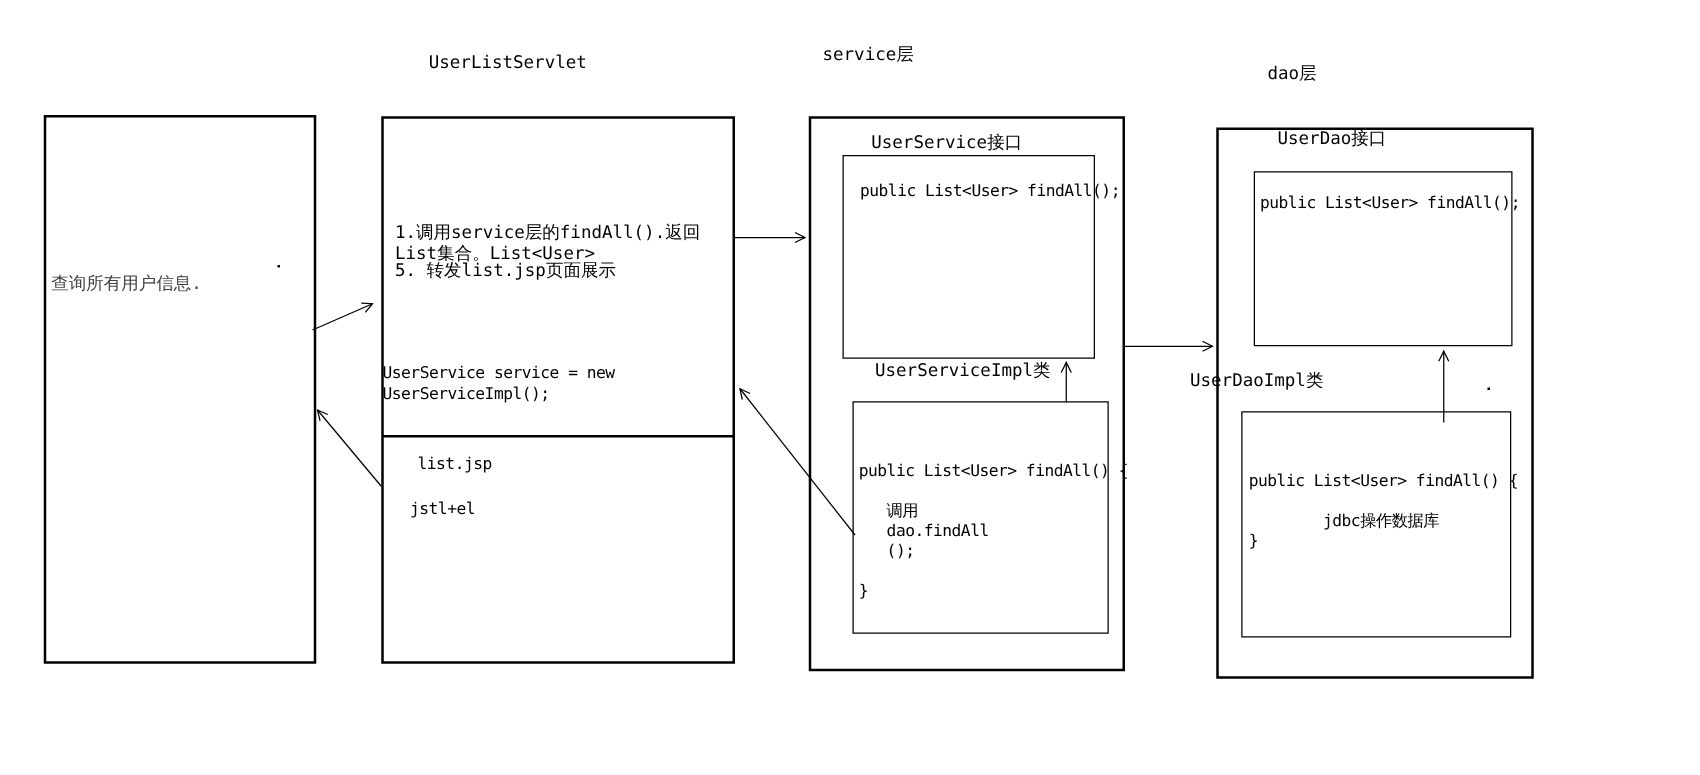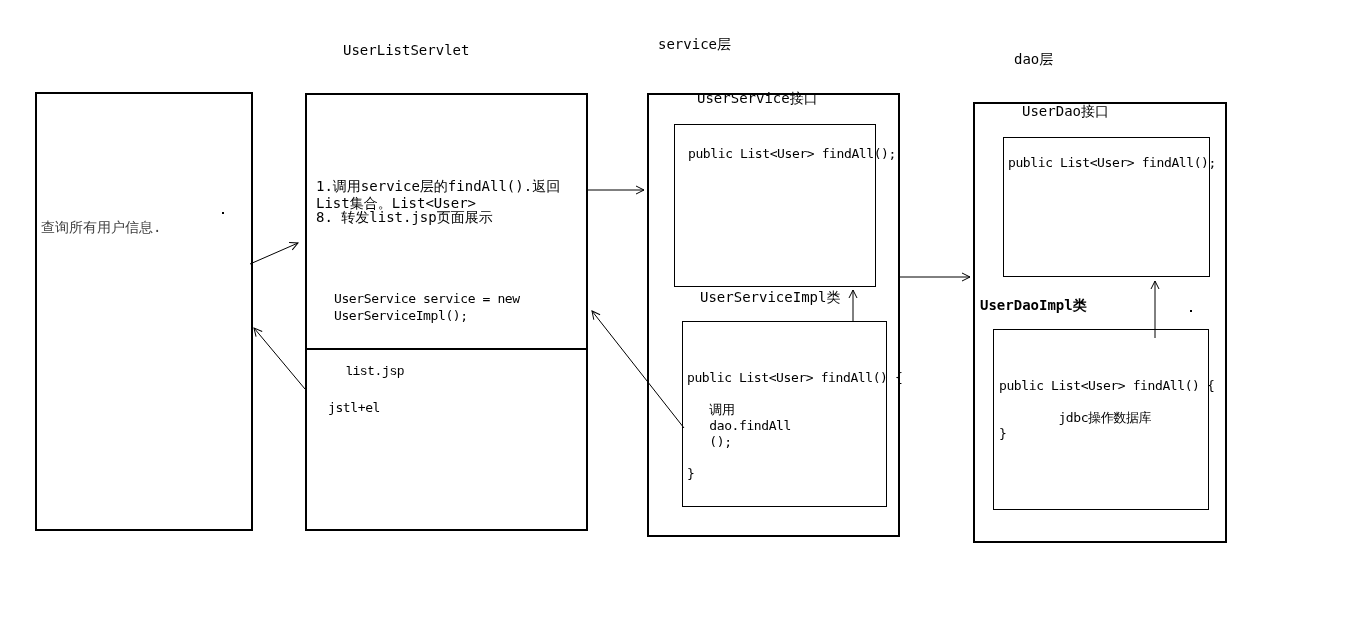--- a/index.html
+++ b/index.html
@@ -26,44 +26,44 @@
   <div class="t" style="left:343px;top:42px;">UserListServlet</div>
   <div class="t" style="left:658px;top:36px;">service层</div>
   <div class="t" style="left:1014px;top:51px;">dao层</div>
 
   <div class="box" style="left:35px;top:92px;width:218px;height:439px;"></div>
   <div class="t blue" style="left:41px;top:219px;">查询所有用户信息.</div>
 
   <div class="box" style="left:305px;top:93px;width:283px;height:438px;"></div>
   <div class="divider" style="left:306px;top:348px;width:281px;"></div>
   <div class="t" style="left:316px;top:130px;width:262px;margin-top:48px;">1.调用service层的findAll().返回List集合。List&lt;User&gt;</div>
-  <div class="t" style="left:316px;top:209px;width:266px;">8. 转发list.jsp页面展示</div>
-  <div class="t code" style="left:306px;top:290px;width:282px;padding-left:28px;">UserService service = new UserServiceImpl();</div>
-  <div class="t code" style="left:345px;top:363px;font-family:Liberation Mono, monospace;">list.jsp</div>
+  <div class="t" style="left:316px;top:209px;width:266px;">5. 转发list.jsp页面展示</div>
+  <div class="t code" style="left:306px;top:290px;width:282px;">UserService service = new UserServiceImpl();</div>
+  <div class="t code" style="left:334px;top:363px;">list.jsp</div>
   <div class="t code" style="left:328px;top:399px;">jstl+el</div>
 
   <div class="box" style="left:647px;top:93px;width:253px;height:444px;"></div>
-  <div class="t" style="left:697px;top:90px;">UserService接口</div>
+  <div class="t" style="left:697px;top:106px;">UserService接口</div>
   <div class="ibox" style="left:674px;top:124px;width:202px;height:163px;"></div>
   <div class="t code" style="left:688px;top:145px;">public List&lt;User&gt; findAll();</div>
   <div class="t" style="left:700px;top:289px;">UserServiceImpl类</div>
   <div class="ibox" style="left:682px;top:321px;width:205px;height:186px;"></div>
   <div class="t code pre" style="left:687px;top:370px;">public List&lt;User&gt; findAll() {
 
    调用
    dao.findAll
    ();
 
 }</div>
 
   <div class="box" style="left:973px;top:102px;width:254px;height:441px;"></div>
   <div class="t" style="left:1022px;top:103px;">UserDao接口</div>
   <div class="ibox" style="left:1003px;top:137px;width:207px;height:140px;"></div>
   <div class="t code" style="left:1008px;top:154px;">public List&lt;User&gt; findAll();</div>
-  <div class="t" style="left:980px;top:297px;font-weight:bold;">UserDaoImpl类</div>
+  <div class="t" style="left:952px;top:297px;">UserDaoImpl类</div>
   <div class="ibox" style="left:993px;top:329px;width:216px;height:181px;"></div>
   <div class="t code pre" style="left:999px;top:378px;">public List&lt;User&gt; findAll() {
 
         jdbc操作数据库
 }</div>
 
   <div class="dot" style="left:222px;top:212px;"></div>
   <div class="dot" style="left:1190px;top:310px;"></div>
 
   <svg class="overlay" width="1360" height="620" viewBox="0 0 1360 620">

